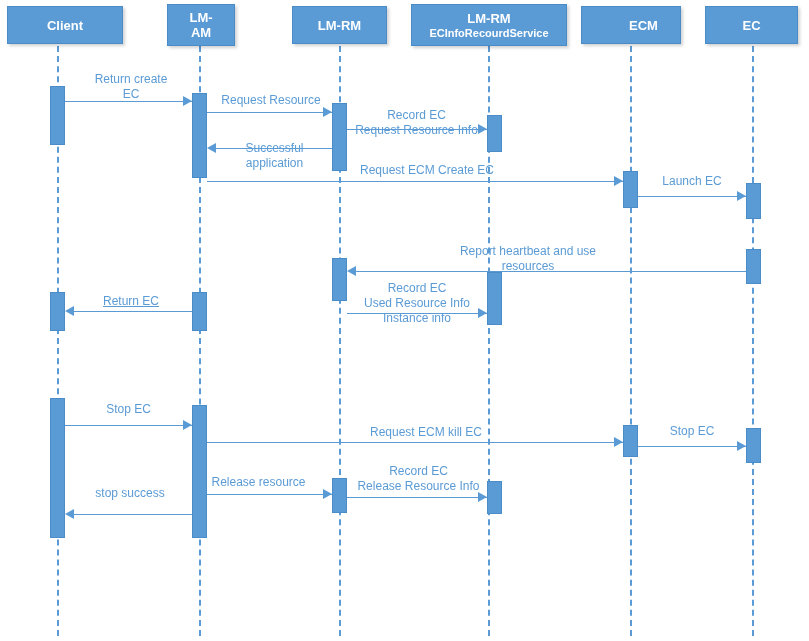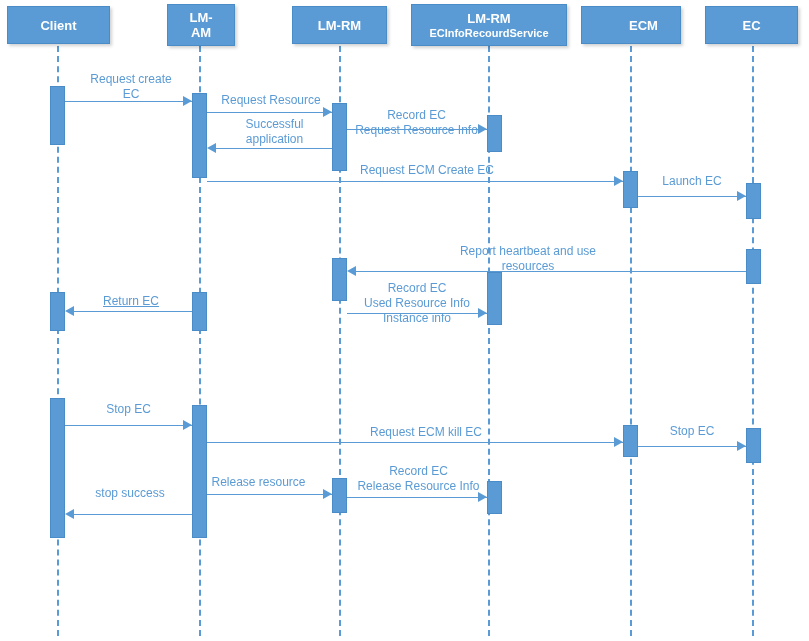--- a/index.html
+++ b/index.html
@@ -83,21 +83,21 @@
 
 <div id="canvas">
 
   <div class="lifeline-line" style="left:57px; top:46px; height:590px;"></div>
   <div class="lifeline-line" style="left:199px; top:46px; height:590px;"></div>
   <div class="lifeline-line" style="left:339px; top:46px; height:590px;"></div>
   <div class="lifeline-line" style="left:488px; top:46px; height:590px;"></div>
   <div class="lifeline-line" style="left:630px; top:46px; height:590px;"></div>
   <div class="lifeline-line" style="left:752px; top:46px; height:590px;"></div>
 
-  <div class="lifeline-head" style="left:7px; top:6px; width:103px; height:38px;">
+  <div class="lifeline-head" style="left:7px; top:6px; width:116px; height:38px;">
     <span>Client</span>
   </div>
 
   <div class="lifeline-head" style="left:167px; top:4px; width:68px; height:42px; flex-direction:column;">
     <span>LM-</span>
     <span>AM</span>
   </div>
 
   <div class="lifeline-head" style="left:292px; top:6px; width:95px; height:38px;">
     <span>LM-RM</span>
@@ -132,35 +132,35 @@
   <div class="activation" style="left:487px; top:272px; width:15px; height:53px;"></div>
   <div class="activation" style="left:487px; top:481px; width:15px; height:33px;"></div>
 
   <div class="activation" style="left:623px; top:171px; width:15px; height:37px;"></div>
   <div class="activation" style="left:623px; top:425px; width:15px; height:32px;"></div>
 
   <div class="activation" style="left:746px; top:183px; width:15px; height:36px;"></div>
   <div class="activation" style="left:746px; top:249px; width:15px; height:35px;"></div>
   <div class="activation" style="left:746px; top:428px; width:15px; height:35px;"></div>
 
-  <div class="msg-label" style="left:65px; top:72px; width:132px;">Request  create
+  <div class="msg-label" style="left:65px; top:72px; width:132px;">Return  create
 EC</div>
   <div class="msg-line" style="left:65px; top:101px; width:127px;"></div>
   <div class="arrow-r" style="left:183px; top:96px;"></div>
 
   <div class="msg-label" style="left:207px; top:93px; width:128px;">Request Resource</div>
   <div class="msg-line" style="left:207px; top:112px; width:125px;"></div>
   <div class="arrow-r" style="left:323px; top:107px;"></div>
 
   <div class="msg-label" style="left:344px; top:108px; width:145px;">Record EC
 Request Resource Info</div>
   <div class="msg-line" style="left:347px; top:129px; width:140px;"></div>
   <div class="arrow-r" style="left:478px; top:124px;"></div>
 
-  <div class="msg-label" style="left:212px; top:117px; width:125px;">Successful
+  <div class="msg-label" style="left:212px; top:141px; width:125px;">Successful
 application</div>
   <div class="msg-line" style="left:216px; top:148px; width:116px;"></div>
   <div class="arrow-l" style="left:207px; top:143px;"></div>
 
   <div class="msg-label" style="left:352px; top:163px; width:150px;">Request ECM Create EC</div>
   <div class="msg-line" style="left:207px; top:181px; width:416px;"></div>
   <div class="arrow-r" style="left:614px; top:176px;"></div>
 
   <div class="msg-label" style="left:638px; top:174px; width:108px;">Launch EC</div>
   <div class="msg-line" style="left:638px; top:196px; width:108px;"></div>

